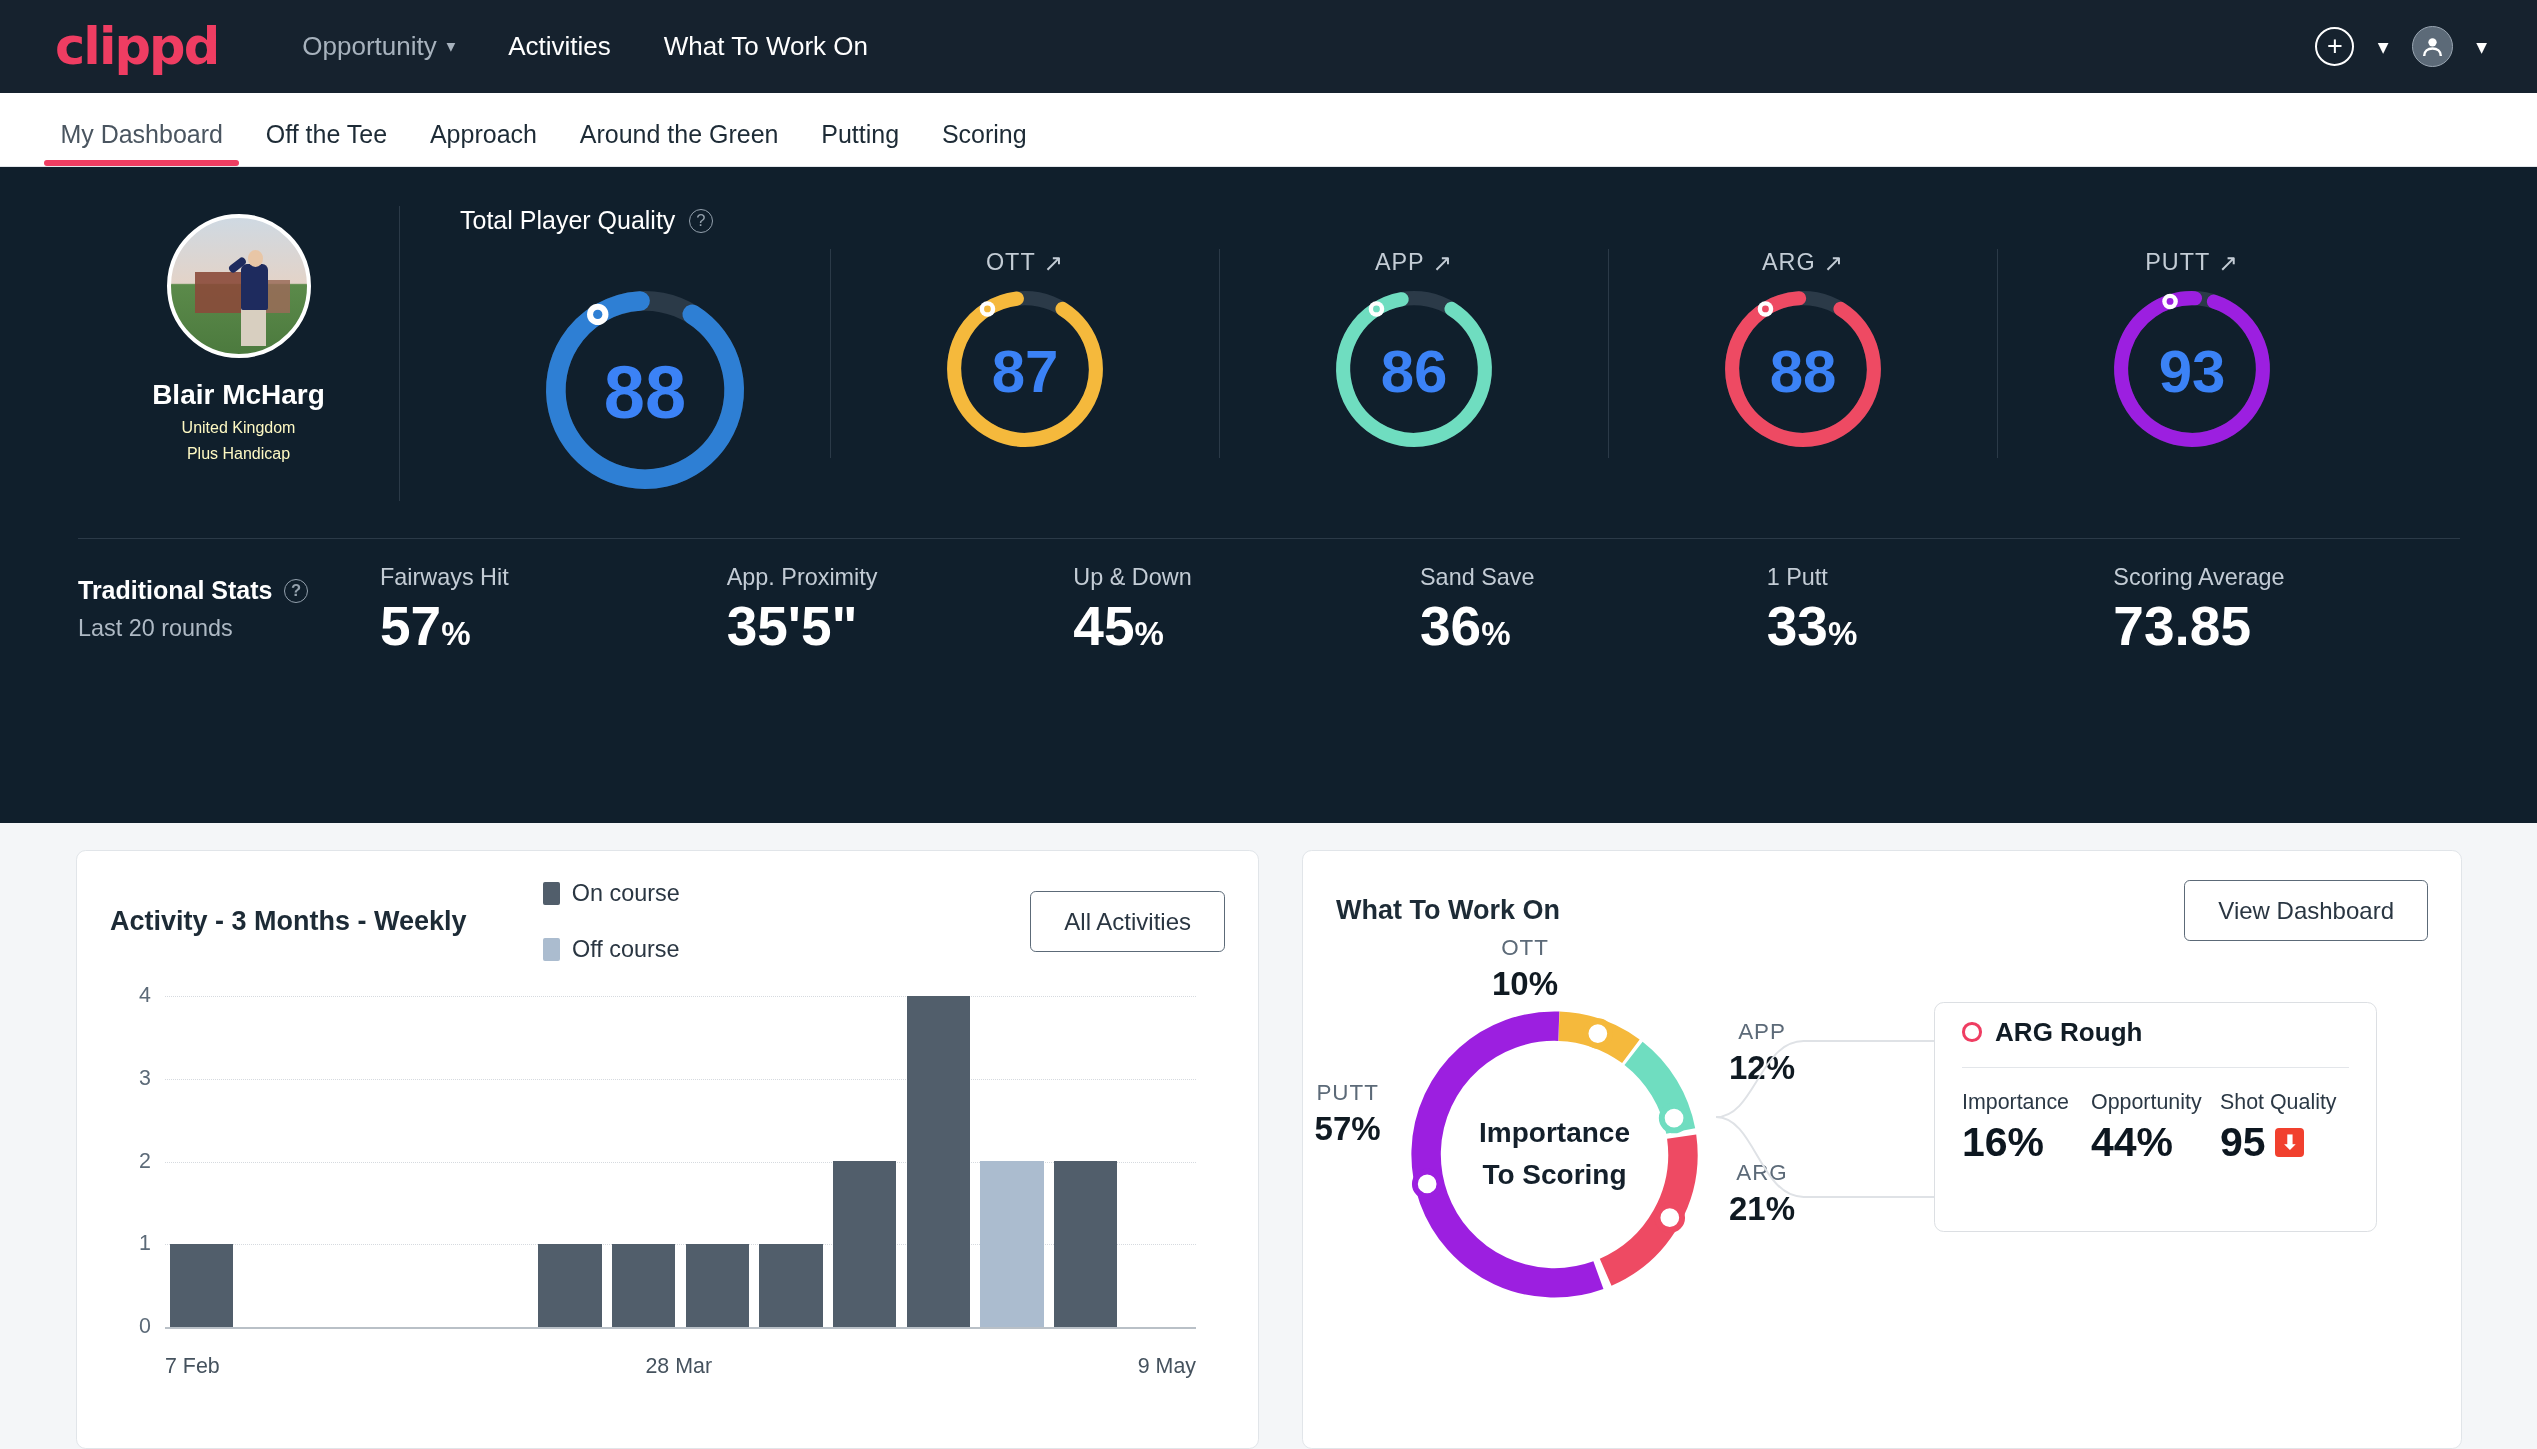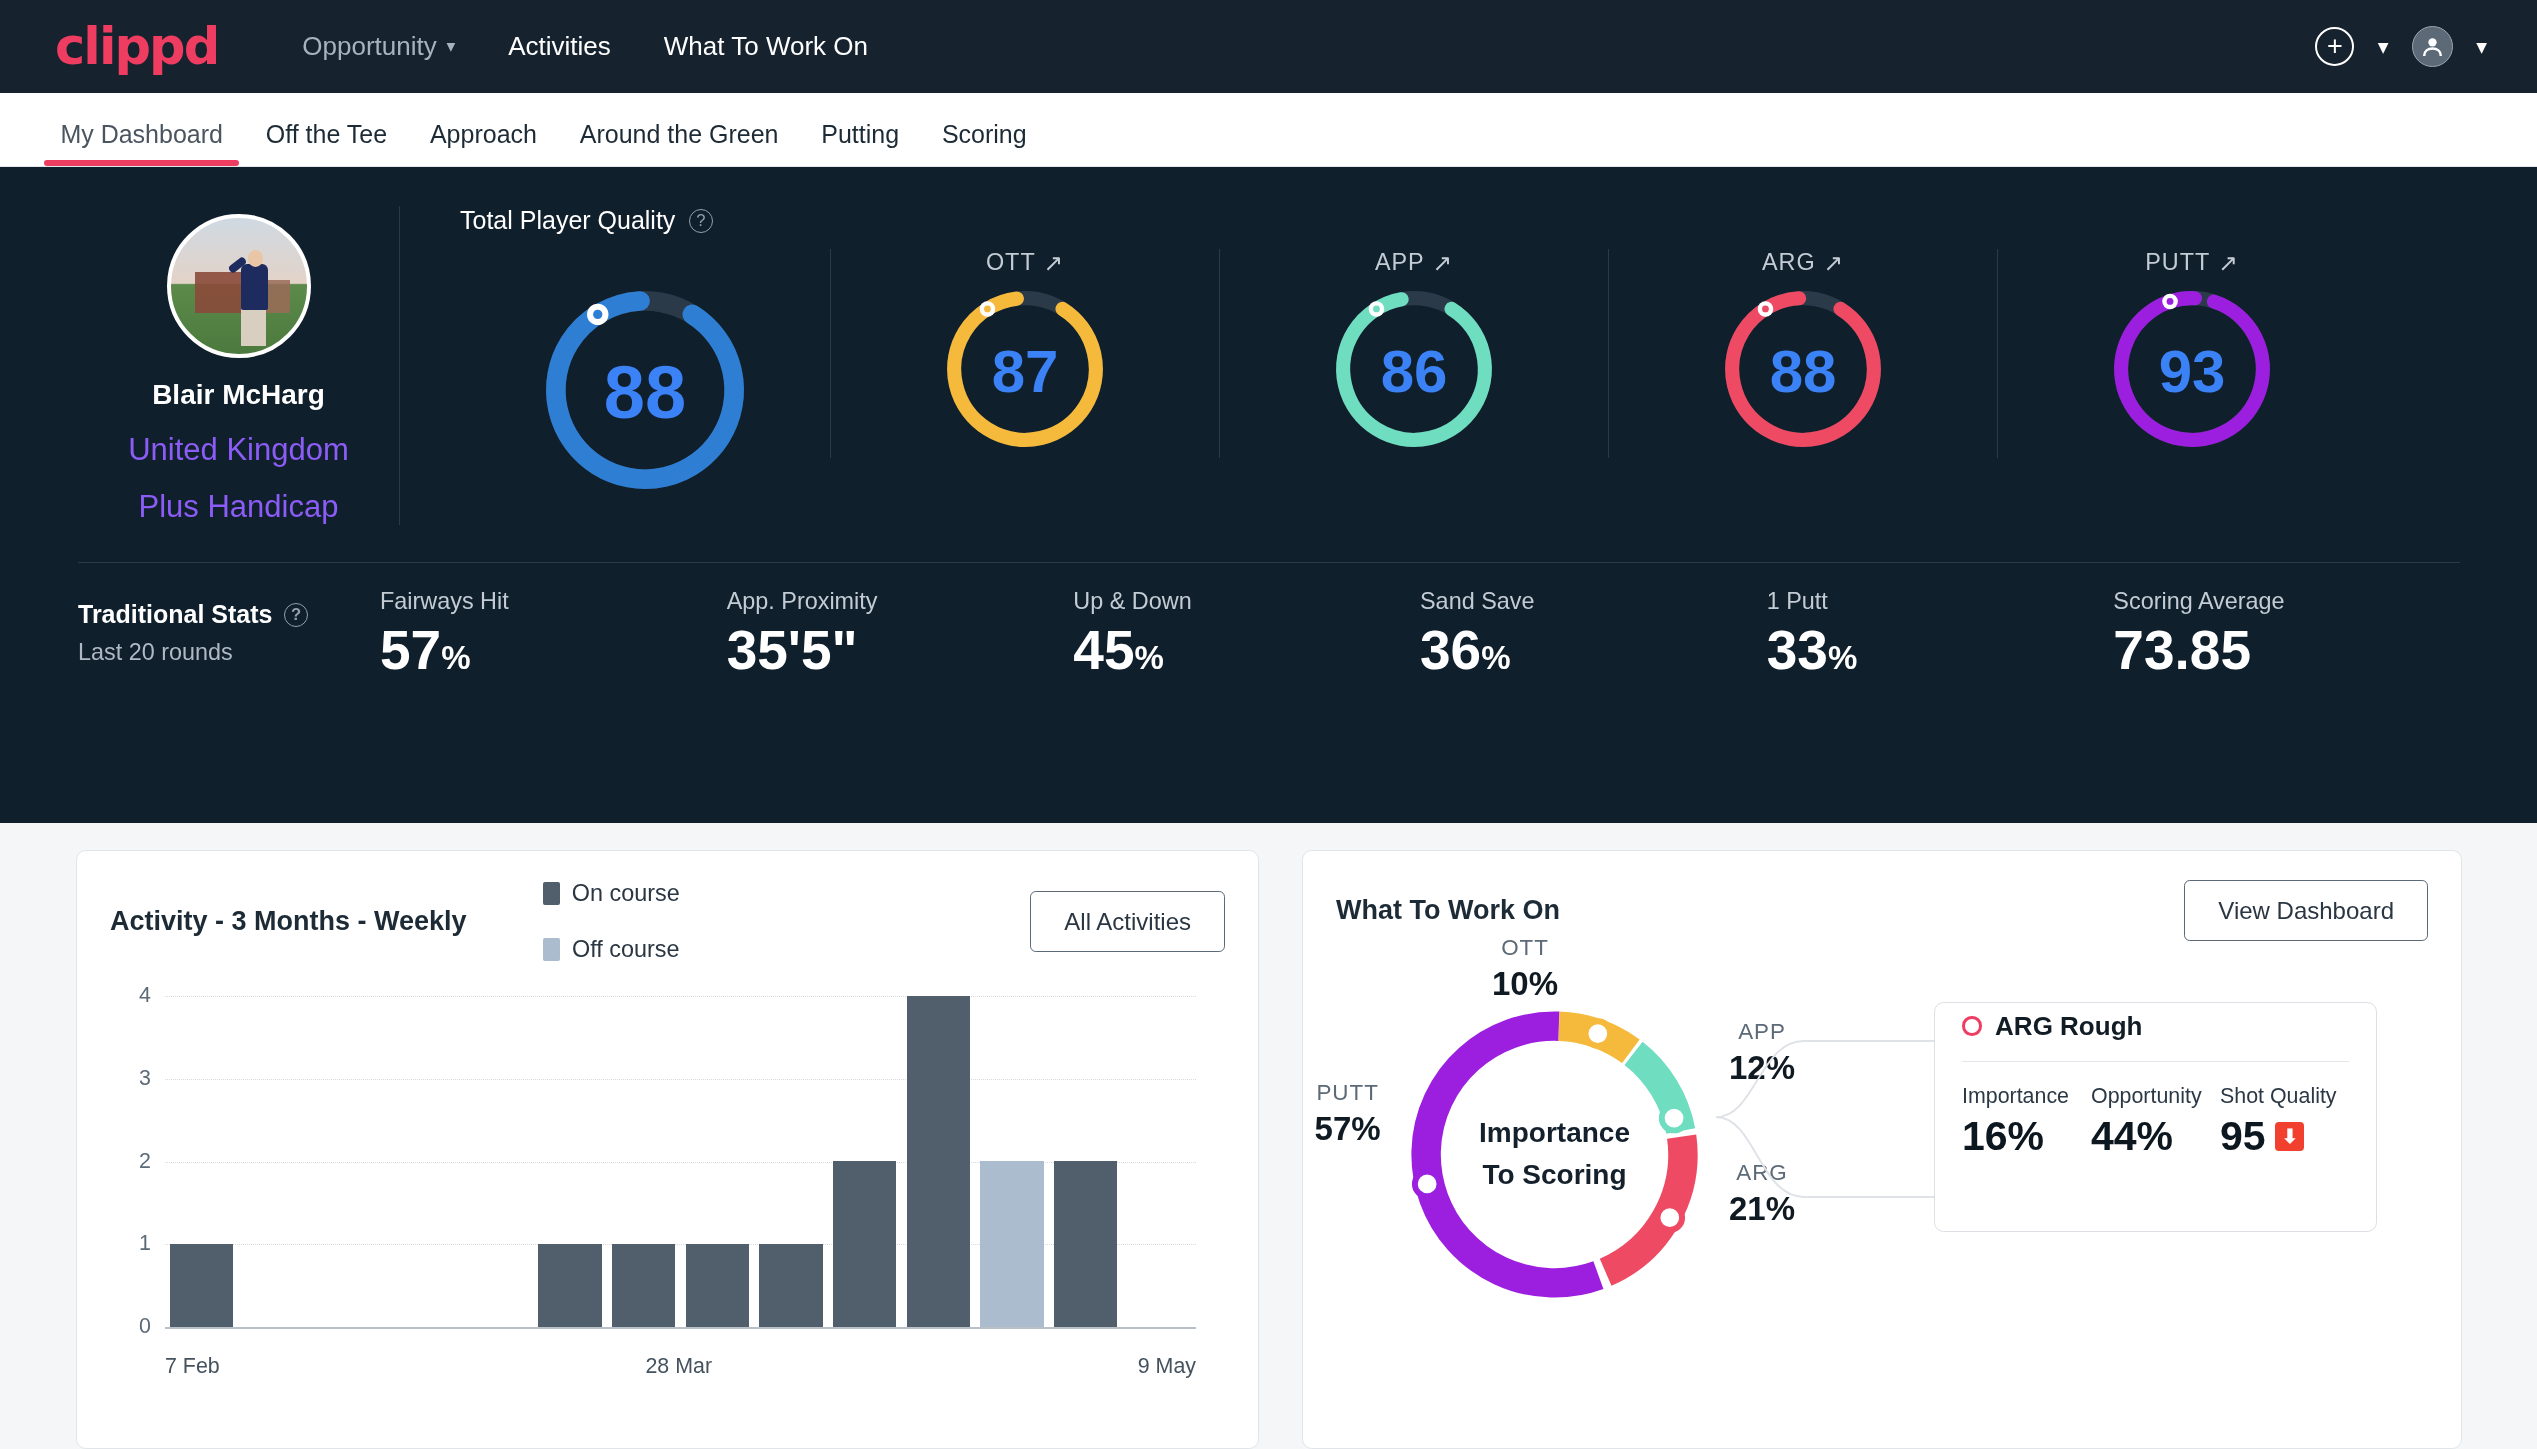--- a/index.html
+++ b/index.html
@@ -91,21 +91,21 @@
   }
   .photo .person-legs {
     position: absolute; left: 52%; top: 66%; width: 18%; height: 28%;
     background: #d8cfc0;
   }
   .photo .person-arm {
     position: absolute; left: 42%; top: 32%; width: 14%; height: 6%;
     background: #1e2b5e; transform: rotate(-38deg); border-radius: 3.9px;
   }
   .pname { color: #ffffff; font-size: 28px; font-weight: bold; margin-top: 21.4px; }
-  .pmeta { color: #8b5cf6; font-size: 31px; margin-top: 21px; }
+  .pmeta { color: #fef9c3; font-size: 16px; margin-top: 8px; }
 
   .quality { flex: 1; border-left: 1px solid #2b3a48; padding-left: 60px; }
   .q-title { display: flex; align-items: center; gap: 13.6px; }
   .q-title-txt { color: #ffffff; font-size: 25px; }
   .help {
     width: 24px; height: 24px; border-radius: 50%;
     border: 1.9px solid #93a0ac; color: #93a0ac; font-size: 16.6px;
     display: flex; align-items: center; justify-content: center;
     cursor: pointer;
   }
@@ -204,21 +204,21 @@
     align-items: center; justify-content: center; gap: 9.7px;
   }
   .donut-center div { font-size: 28px; color: #14202b; font-weight: bold; }
   .dlab { position: absolute; text-align: center; }
   .dlab .k { font-size: 22.4px; color: #5c6a78; letter-spacing: 1px; }
   .dlab .v { font-size: 33px; color: #101a22; font-weight: bold; margin-top: 3.9px; }
 
   .detail-card {
     position: absolute; left: 598px; top: 43px; width: 443px; height: 230px;
     border: 1px solid #dcdfe3; border-radius: 9.7px; background: #ffffff;
-    padding: 8px 27px;
+    padding: 14px 27px;
   }
   .dc-head { display: flex; align-items: center; gap: 13.6px; }
   .dc-ring {
     width: 19.5px; height: 19.5px; border-radius: 50%;
     border: 3.9px solid #ef3d62;
   }
   .dc-title { font-size: 26px; color: #111c25; font-weight: bold; }
   .dc-sep { height: 1px; background: #e3e6ea; margin: 19.5px 0 21.4px 0; }
   .dc-row { display: flex; }
   .dc-col { flex: 1; }

